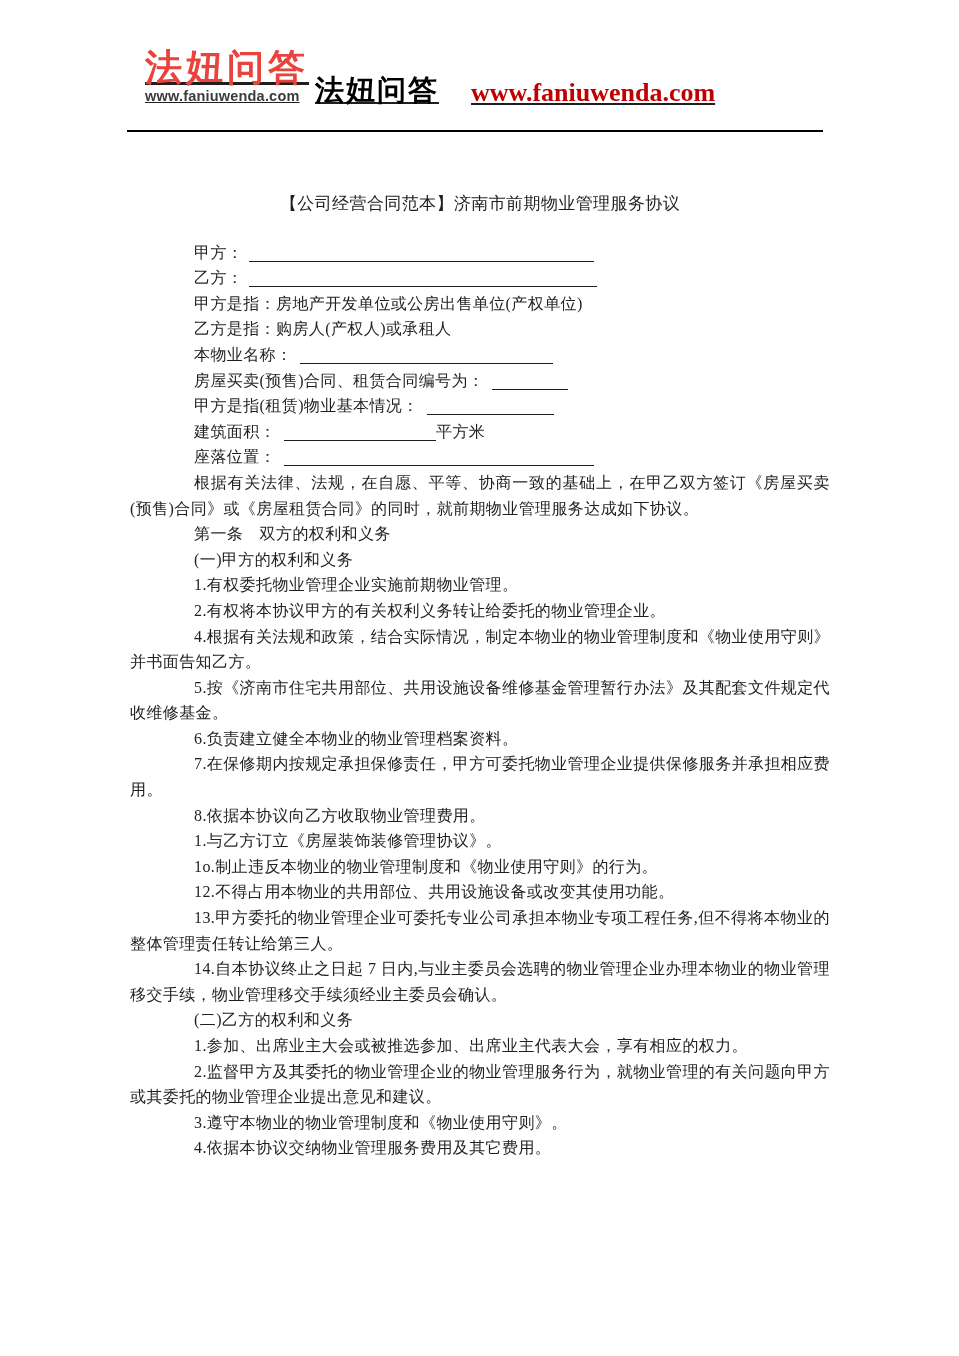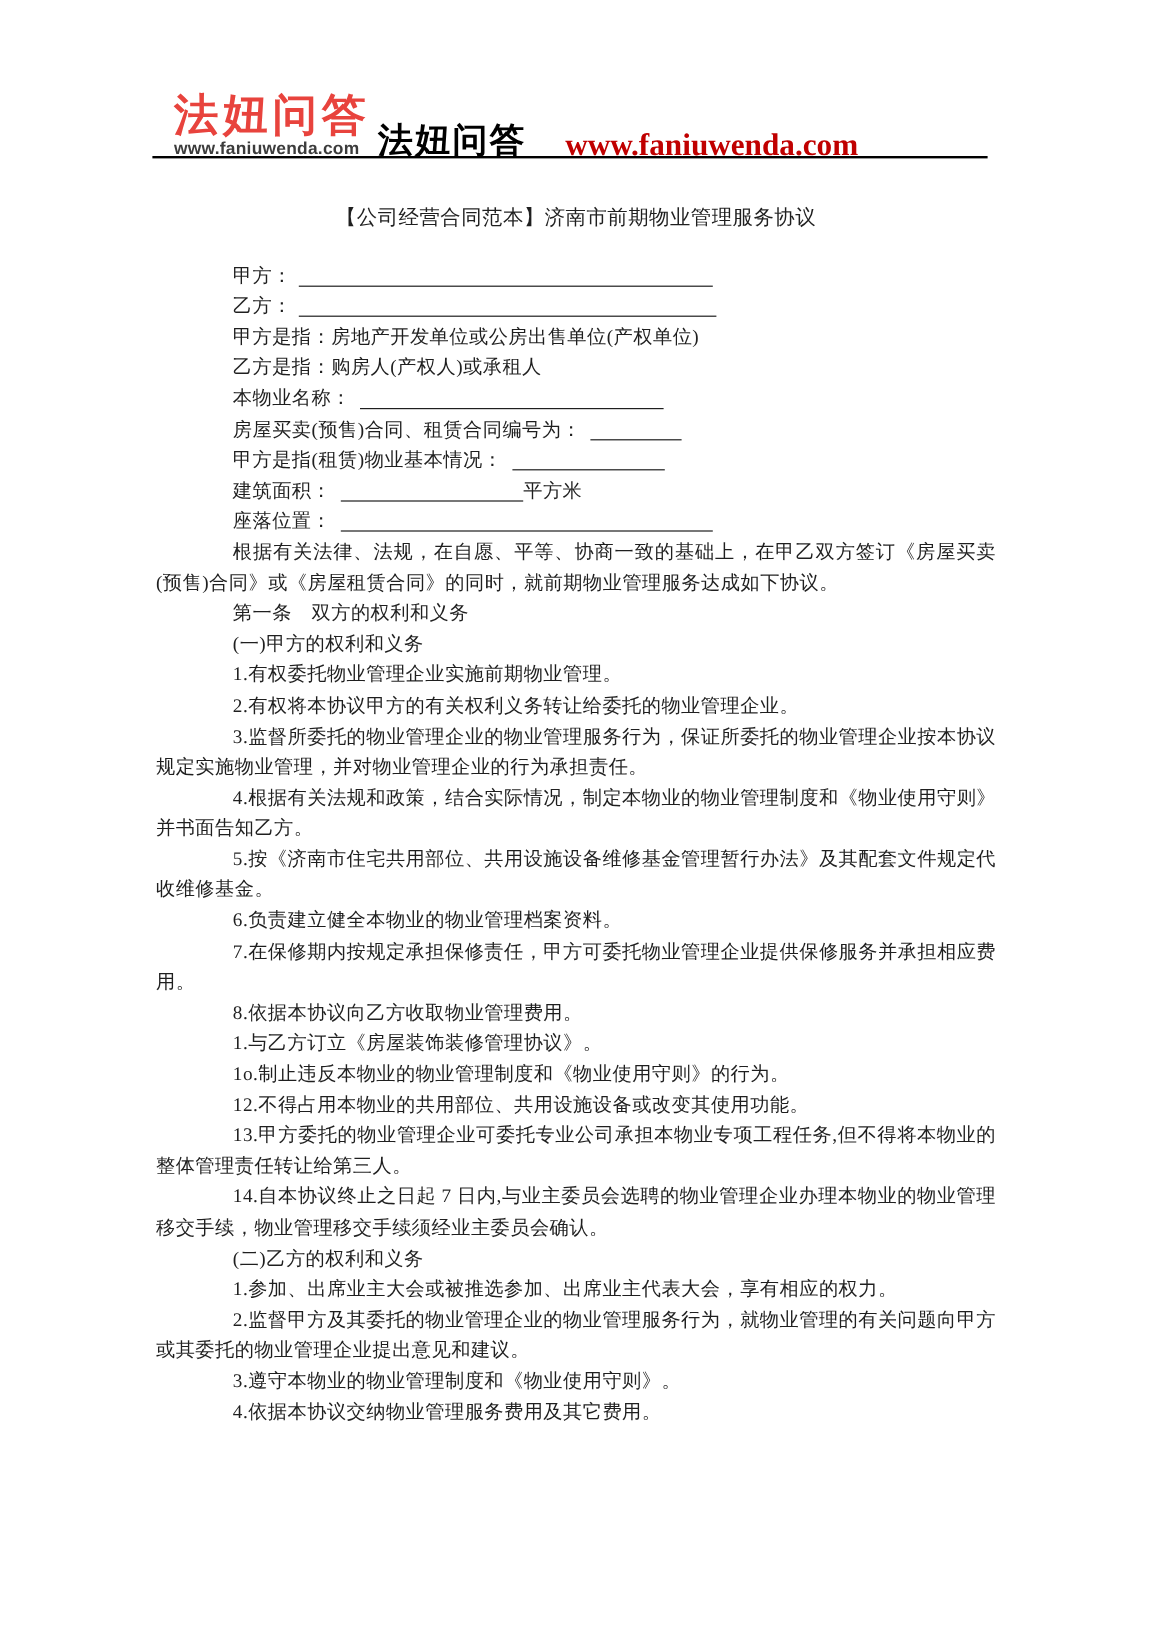--- a/index.html
+++ b/index.html
@@ -14,23 +14,24 @@
     height:1356px;
     background:#ffffff;
     overflow:hidden;
     font-family:"Liberation Serif","DejaVu Serif",serif;
     color:var(--ink);
   }
   
   .header{
     position:absolute;
     left:145px;
-    top:76px;
+    top:48px;
     display:flex;
     align-items:flex-end;
+    text-decoration:underline;
   }
   .logo{display:flex;flex-direction:column;}
   .logo-brand{
     font-family:"Liberation Sans","DejaVu Sans",sans-serif;
     font-weight:bold;
     font-size:37px;
     line-height:40px;
     letter-spacing:4px;
     color:var(--logo-red);
     white-space:nowrap;
@@ -68,21 +69,21 @@
     left:127px;
     top:130px;
     width:696px;
     height:2px;
     background:#000;
   }
   
   .content{
     position:absolute;
     left:130px;
-    top:169px;
+    top:191px;
     width:700px;
     font-size:16px;
     line-height:25.6px;
     text-align:justify;
     letter-spacing:0.4px;
   }
   .content p{margin:0;padding:0;}
   .content p.title{
     text-align:center;
     font-size:17px;
@@ -130,21 +131,20 @@
     <p class="form-line"><span>房屋买卖(预售)合同、租赁合同编号为：</span><span class="blank w76"></span></p>
     <p class="form-line"><span>甲方是指(租赁)物业基本情况：</span><span class="blank w127"></span></p>
     <p class="form-line"><span>建筑面积：</span><span class="blank w152"></span><span>平方米</span></p>
     <p class="form-line"><span>座落位置：</span><span class="blank w310"></span></p>
 
     <p class="para">根据有关法律、法规，在自愿、平等、协商一致的基础上，在甲乙双方签订《房屋买卖(预售)合同》或《房屋租赁合同》的同时，就前期物业管理服务达成如下协议。</p>
     <p class="para">第一条　双方的权利和义务</p>
     <p class="para">(一)甲方的权利和义务</p>
     <p class="para">1.有权委托物业管理企业实施前期物业管理。</p>
     <p class="para">2.有权将本协议甲方的有关权利义务转让给委托的物业管理企业。</p>
-    <p class="para">3.监督所委托的物业管理企业的物业管理服务行为，保证所委托的物业管理企业按本协议规定实施物业管理，并对物业管理企业的行为承担责任。</p>
     <p class="para">4.根据有关法规和政策，结合实际情况，制定本物业的物业管理制度和《物业使用守则》并书面告知乙方。</p>
     <p class="para">5.按《济南市住宅共用部位、共用设施设备维修基金管理暂行办法》及其配套文件规定代收维修基金。</p>
     <p class="para">6.负责建立健全本物业的物业管理档案资料。</p>
     <p class="para">7.在保修期内按规定承担保修责任，甲方可委托物业管理企业提供保修服务并承担相应费用。</p>
     <p class="para">8.依据本协议向乙方收取物业管理费用。</p>
     <p class="para">1.与乙方订立《房屋装饰装修管理协议》。</p>
     <p class="para">1o.制止违反本物业的物业管理制度和《物业使用守则》的行为。</p>
     <p class="para">12.不得占用本物业的共用部位、共用设施设备或改变其使用功能。</p>
     <p class="para">13.甲方委托的物业管理企业可委托专业公司承担本物业专项工程任务,但不得将本物业的整体管理责任转让给第三人。</p>
     <p class="para">14.自本协议终止之日起 7 日内,与业主委员会选聘的物业管理企业办理本物业的物业管理移交手续，物业管理移交手续须经业主委员会确认。</p>

